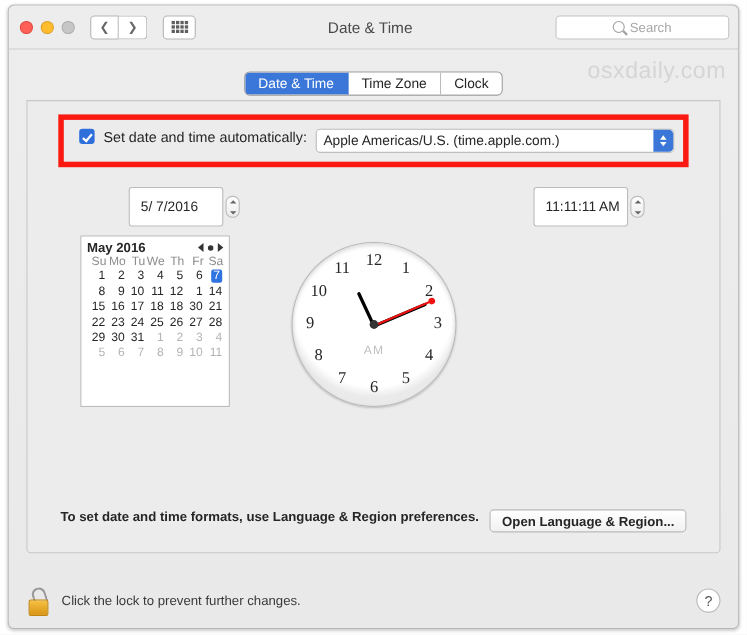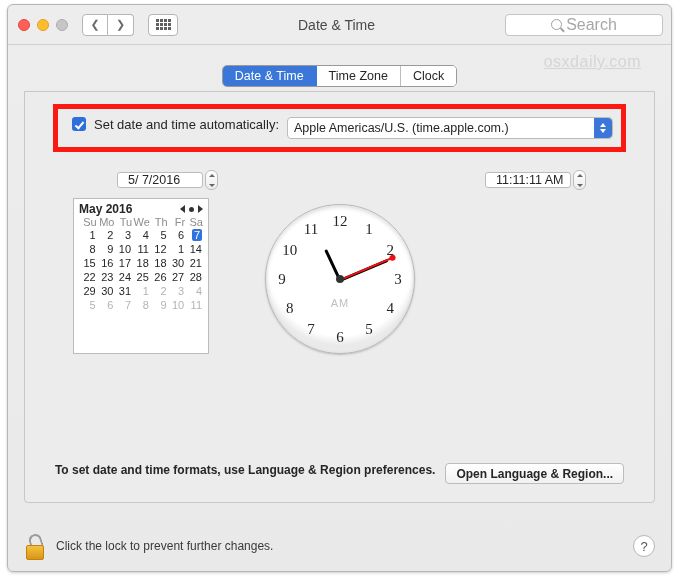--- a/index.html
+++ b/index.html
@@ -50,26 +50,26 @@
   }
   .dots{ display:grid; grid-template-columns:repeat(4,3px); grid-auto-rows:3px; gap:1px;}
   .dots i{ background:#5f5f5f; }
   .title {
     flex:1; text-align:center; font-size:14px; color:#4a4a4a; font-weight:500;
     margin-left: -10px;
   }
   .searchwrap{
     width: 158px; height:22px; border:1px solid #c4c4c4; border-radius:4px;
     background:#fff; display:flex; align-items:center; justify-content:center; gap:4px;
-    color:#a7a7a7; font-size:16px;
+    color:#a7a7a7; font-size:12px;
   }
   .mag{ width:11px; height:11px; border:1.5px solid #a0a0a0; border-radius:50%; position:relative;}
   .mag::after{content:""; position:absolute; width:5px; height:1.5px; background:#a0a0a0; transform:rotate(45deg); left:8px; top:9px;}
 
-  .watermark{ position:absolute; right:30px; top:48px; color:#d5d5d5; font-size:16px; letter-spacing:.5px;text-decoration:underline;}
+  .watermark{ position:absolute; right:11px; top:48px; color:#d5d5d5; font-size:21px; letter-spacing:.5px;}
 
   .tabs{
     display:flex; margin: 20px auto 0; width: max-content;
     border:1px solid #9a9a9a; border-radius:5px; overflow:hidden; height:22px;
   }
   .tab{font-size:12.5px; padding: 3px 12px; background:#fff; border-right:1px solid #bcbcbc;}
   .tab:last-child{border-right:none;}
   .tab.active{ background:#3a77d8; color:#fff; border-right-color:#3a77d8;}
   .panel{
     margin: 4px 16px 0 16px; height: 412px;
@@ -101,21 +101,21 @@
   }
   .tri{width:0;height:0;border-left:3.5px solid transparent;border-right:3.5px solid transparent;}
   .tri.up{border-bottom:4px solid #fff;margin-bottom:2px;}
   .tri.dn{border-top:4px solid #fff;}
 
   .row2{ display:flex; justify-content:space-between; padding: 0 40px 0 64px;}
   .stepper-field{
     display:flex; align-items:center; gap:2px;
   }
   .field{
-    height:16px; border:1px solid #bcbcbc; border-radius:3px; background:#fff;
+    height:36px; border:1px solid #bcbcbc; border-radius:3px; background:#fff;
     font-size:12.5px; display:flex; align-items:center; padding: 0 6px 0 10px; min-width:86px;
   }
   .stepper{
     width:13px; height:20px; border:1px solid #bcbcbc; border-radius:6px; background:linear-gradient(#fff,#ececec);
     display:flex; flex-direction:column; align-items:center; justify-content:space-around;
   }
   .stepper .tri.up{border-bottom:3px solid #666;}
   .stepper .tri.dn{border-top:3px solid #666;}
 
   .columns{ display:flex; gap: 56px; margin-top: 8px; padding-left: 20px;}

